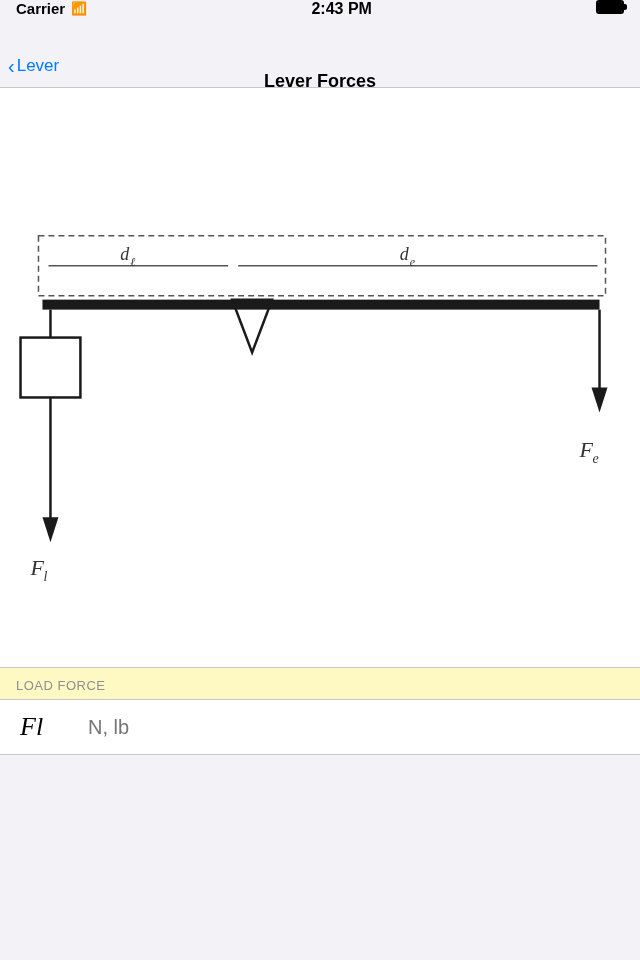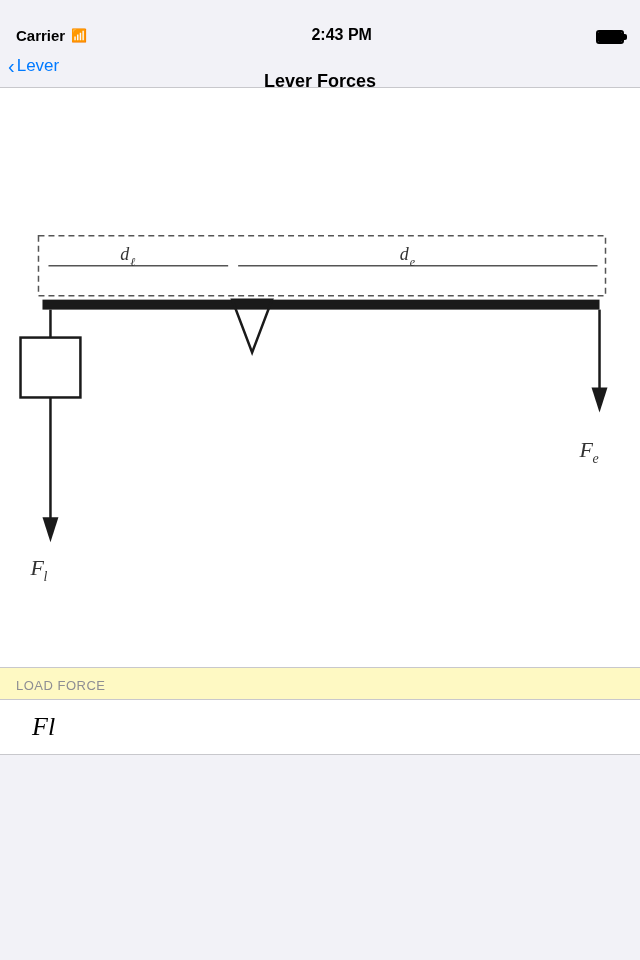--- a/index.html
+++ b/index.html
@@ -10,21 +10,21 @@
       font-family: -apple-system, 'Helvetica Neue', Arial, sans-serif;
       background: #f2f2f7;
       overflow: hidden;
     }
 
     
     .status-bar {
       height: 44px;
       background: #f2f2f7;
       display: flex;
-      align-items: flex-end;
+      align-items: flex-start;
       justify-content: space-between;
       padding: 0 16px;
       font-size: 15px;
       font-weight: 600;
     }
     .status-left { display: flex; align-items: center; gap: 6px; }
     .status-center { font-size: 16px; font-weight: 600; }
     .status-right { display: flex; align-items: center; gap: 4px; }
     .battery-icon {
       width: 28px; height: 14px;
@@ -107,21 +107,21 @@
       font-size: 13px;
       font-weight: 400;
       color: #8e8e93;
       letter-spacing: 0.5px;
       background: #fef9c3;
     }
     .form-row {
       background: #fff;
       display: flex;
       align-items: center;
-      padding: 12px 32px;
+      padding: 12px 20px;
       border-top: 1px solid #c8c8cc;
       border-bottom: 1px solid #c8c8cc;
     }
     .form-label {
       font-size: 26px;
       font-weight: 400;
       color: #000;
       min-width: 60px;
       font-family: 'Georgia', serif;
       font-style: italic;
@@ -198,18 +198,19 @@
     <text x="593" y="376" font-family="Georgia, serif" font-style="italic" font-size="14" fill="#333">e</text>
 
   </svg>
 </div>
 
 <div class="form-sections">
 
   <div class="section-header">LOAD FORCE</div>
   <div class="form-row">
     <span class="form-label">Fl</span>
+    <input class="form-input" type="text" placeholder="N, lb" style="">
   </div>
 
   <div style="height: 28px; background: #f2f2f7;"></div>
 
 
 </div>
 
 </body></html>

